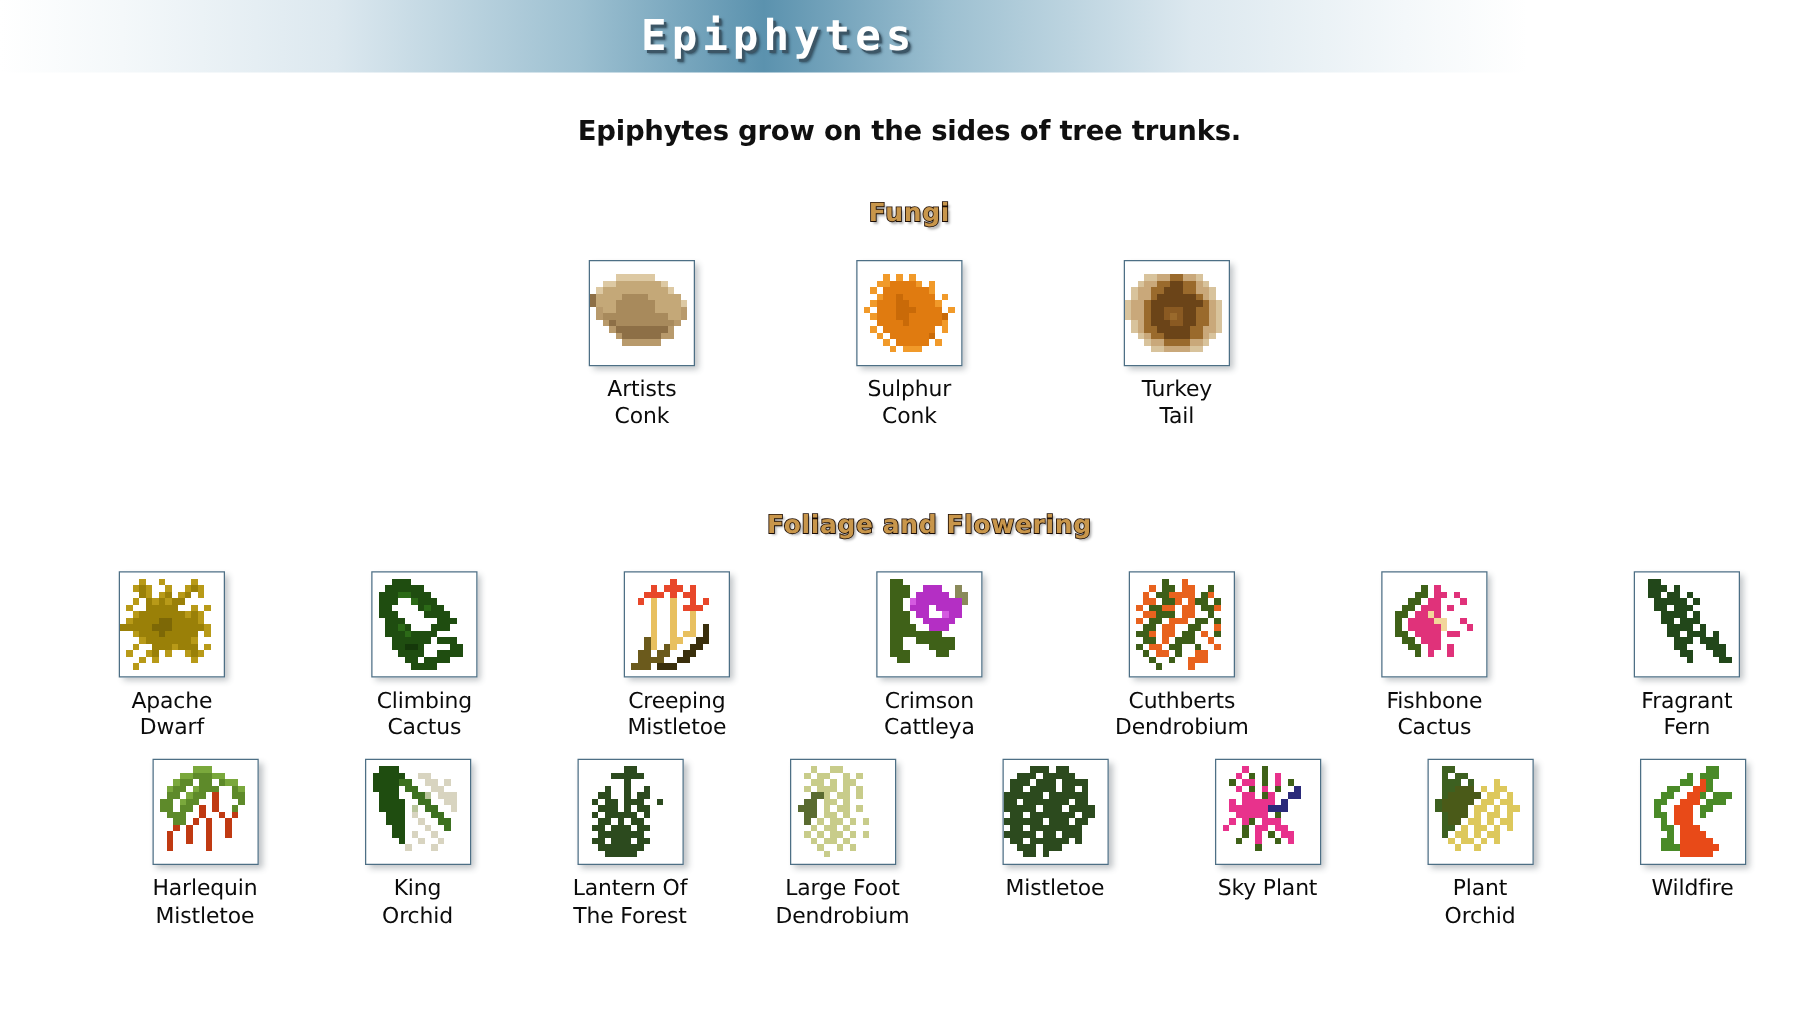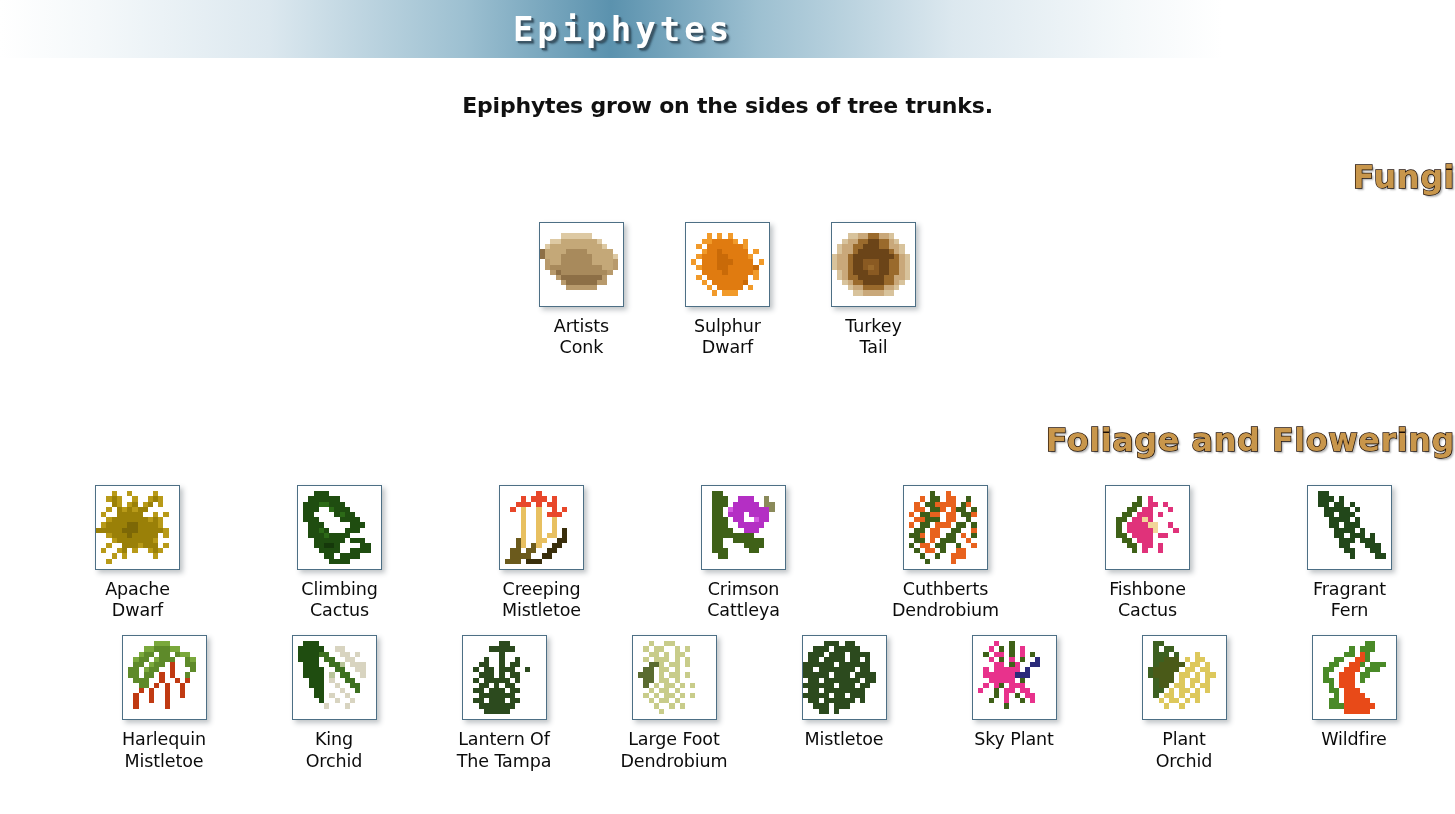--- a/index.html
+++ b/index.html
@@ -46,40 +46,40 @@
     margin-top: 35px;
     text-align: center;
     font-size: 22px;
     font-weight: bold;
     color: #101010;
     letter-spacing: -0.2px;
   }
 
   
   .section-heading {
-    text-align: right;
-    font-size: 32px;
+    text-align: center;
+    font-size: 20px;
     font-weight: bold;
     color: #c8964b;
     letter-spacing: 0.5px;
     -webkit-text-stroke: 1.4px #201008;
     paint-order: stroke fill;
     text-shadow: 2px 2px 2px rgba(0,0,0,.30);
   }
   #fungi-section { margin-top: 40px; }
   #foliage-section { margin-top: 62px; margin-left: 32px; }
 
   
   .item-row {
     display: flex;
     justify-content: center;
     align-items: flex-start;
     gap: 72px;
   }
-  #fungi-row { margin-top: 26px; gap: 38px; }
+  #fungi-row { margin-top: 26px; gap: 106px; }
   #foliage-row-1 { margin-top: 26px; gap: 94px; }
   #foliage-row-2 { margin-top: 14px; gap: 62px; padding-left: 31px; }
 
   .item {
     width: 108px;
     display: flex;
     flex-direction: column;
     align-items: center;
   }
   .icon-box {
@@ -350,21 +350,21 @@
               <rect x="9" y="12" width="1" height="1" fill="#e07b10"></rect>
               <rect x="10" y="12" width="1" height="1" fill="#e07b10"></rect>
               <rect x="12" y="12" width="1" height="1" fill="#f19a2a"></rect>
               <rect x="5" y="13" width="1" height="1" fill="#f19a2a"></rect>
               <rect x="7" y="13" width="1" height="1" fill="#f19a2a"></rect>
               <rect x="8" y="13" width="1" height="1" fill="#f19a2a"></rect>
               <rect x="9" y="13" width="1" height="1" fill="#f19a2a"></rect>
             </svg>
           </div>
           <div class="item-label">Sulphur
-Dwarf</div>
+Conk</div>
         </div>
         <div class="item">
           <div class="icon-box">
             <svg viewBox="0 0 16 16" shape-rendering="crispEdges">
               <rect x="3" y="2" width="1" height="1" fill="#d8c39c"></rect>
               <rect x="4" y="2" width="1" height="1" fill="#d8c39c"></rect>
               <rect x="5" y="2" width="1" height="1" fill="#c9a87a"></rect>
               <rect x="6" y="2" width="1" height="1" fill="#c9a87a"></rect>
               <rect x="7" y="2" width="1" height="1" fill="#9a6a2c"></rect>
               <rect x="8" y="2" width="1" height="1" fill="#9a6a2c"></rect>
@@ -1395,21 +1395,21 @@
               <rect x="8" y="13" width="1" height="1" fill="#2c4a1e"></rect>
               <rect x="9" y="13" width="1" height="1" fill="#2c4a1e"></rect>
               <rect x="4" y="14" width="1" height="1" fill="#2c4a1e"></rect>
               <rect x="5" y="14" width="1" height="1" fill="#2c4a1e"></rect>
               <rect x="6" y="14" width="1" height="1" fill="#2c4a1e"></rect>
               <rect x="7" y="14" width="1" height="1" fill="#2c4a1e"></rect>
               <rect x="8" y="14" width="1" height="1" fill="#2c4a1e"></rect>
             </svg>
           </div>
           <div class="item-label">Lantern Of
-The Tampa</div>
+The Forest</div>
         </div>
         <div class="item">
           <div class="icon-box">
             <svg viewBox="0 0 16 16" shape-rendering="crispEdges">
               <rect x="3" y="1" width="1" height="1" fill="#c8cc8a"></rect>
               <rect x="6" y="1" width="1" height="1" fill="#c8cc8a"></rect>
               <rect x="7" y="1" width="1" height="1" fill="#c8cc8a"></rect>
               <rect x="2" y="2" width="1" height="1" fill="#c8cc8a"></rect>
               <rect x="4" y="2" width="1" height="1" fill="#c8cc8a"></rect>
               <rect x="5" y="2" width="1" height="1" fill="#c8cc8a"></rect>

